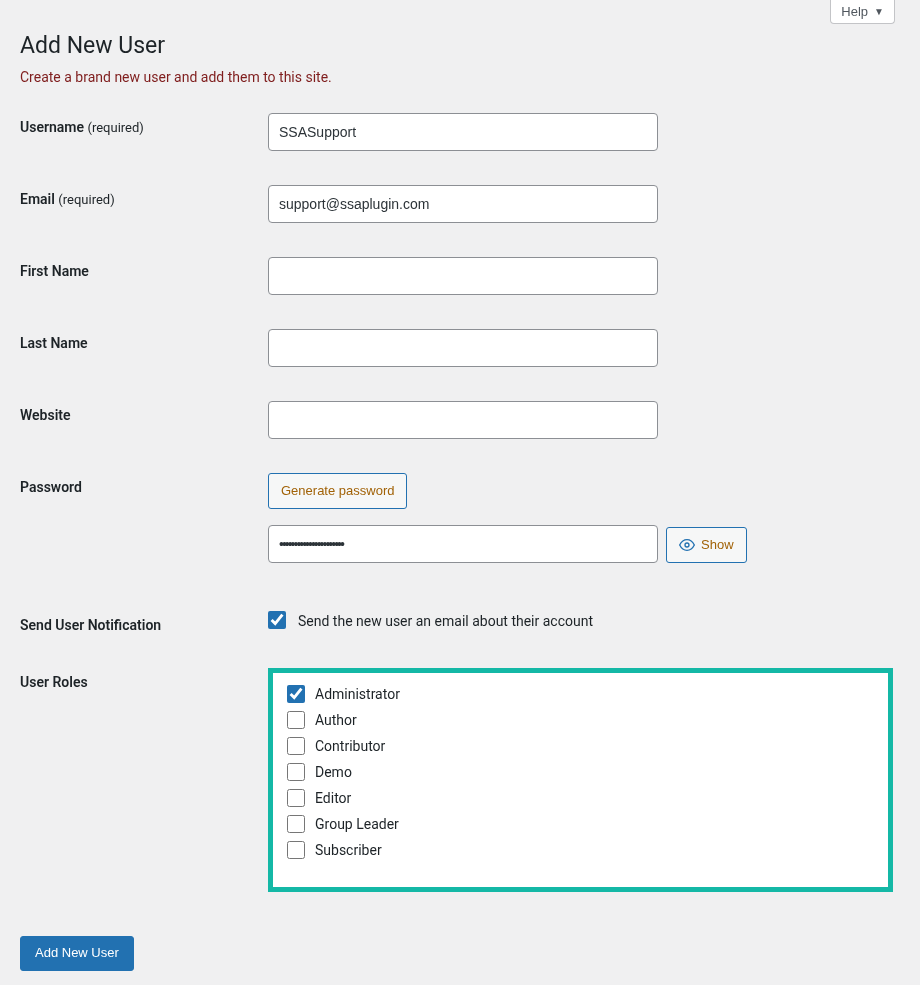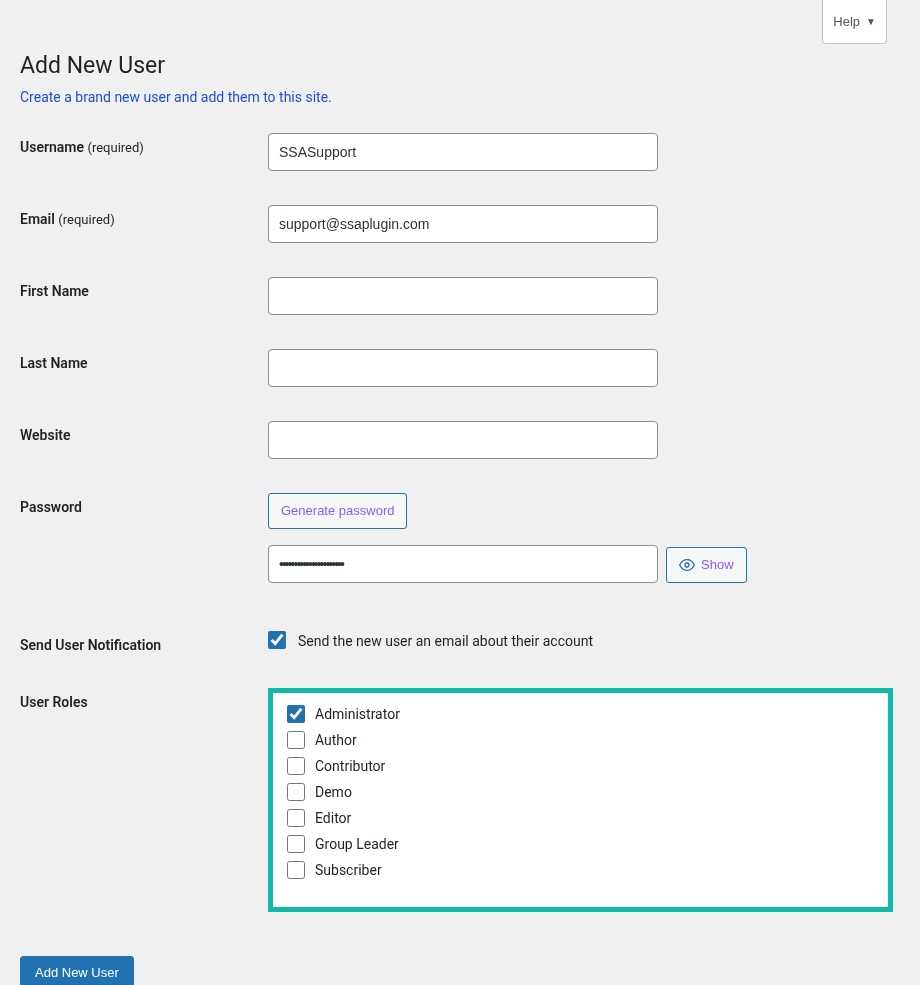--- a/index.html
+++ b/index.html
@@ -14,42 +14,42 @@
     .top-bar {
       display: flex;
       justify-content: flex-end;
       padding-top: 0;
     }
     .help-btn {
       background: #fff;
       border: 1px solid #c3c4c7;
       border-top: none;
       border-radius: 0 0 4px 4px;
-      padding: 14px 10px;
+      padding: 4px 10px;
       font-size: 13px;
       color: #50575e;
       cursor: pointer;
       display: flex;
       align-items: center;
       gap: 6px;
-      margin-right: 13px;
+      margin-right: 5px;
     }
     .help-btn .tri {
       font-size: 10px;
       color: #50575e;
     }
     h1 {
       font-size: 23px;
       font-weight: 400;
       color: #1d2327;
       margin: 8px 0 10px 0;
     }
     .subtitle {
       font-size: 14px;
-      color: #1d4ed8;
+      color: #7f1d1d;
       margin-bottom: 28px;
       margin-top: 8px;
     }
     .form-table {
       width: 100%;
     }
     .form-row {
       display: flex;
       align-items: flex-start;
       margin-bottom: 34px;
@@ -80,21 +80,21 @@
       line-height: 2;
       color: #2c3338;
       box-shadow: 0 0 0 transparent;
     }
     .btn-secondary {
       display: inline-flex;
       align-items: center;
       gap: 6px;
       background: #f6f7f7;
       border: 1px solid #2271b1;
-      color: #8b5cf6;
+      color: #a16207;
       padding: 4px 12px;
       border-radius: 3px;
       font-size: 13px;
       cursor: pointer;
       line-height: 2;
     }
     .pw-wrap {
       margin-top: 0;
     }
     .pw-row {

